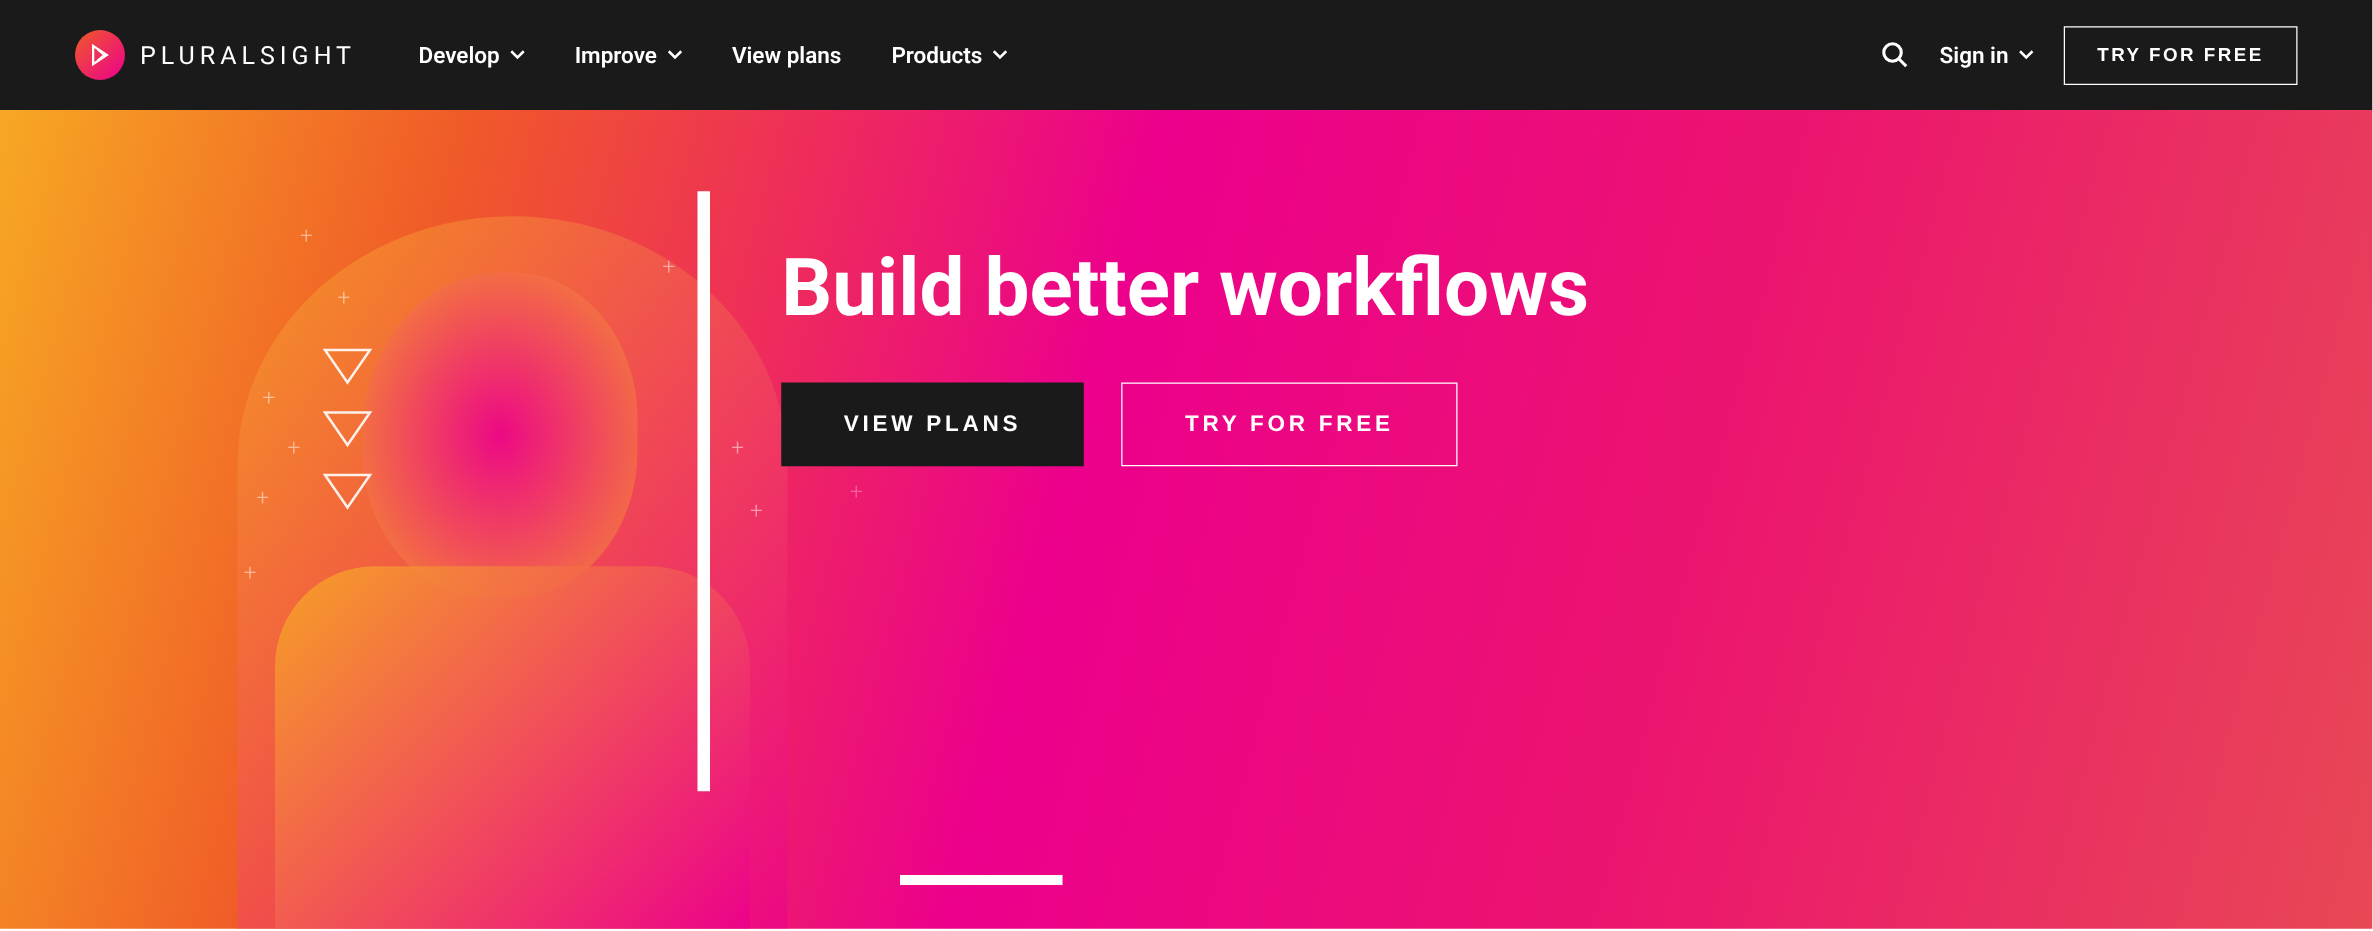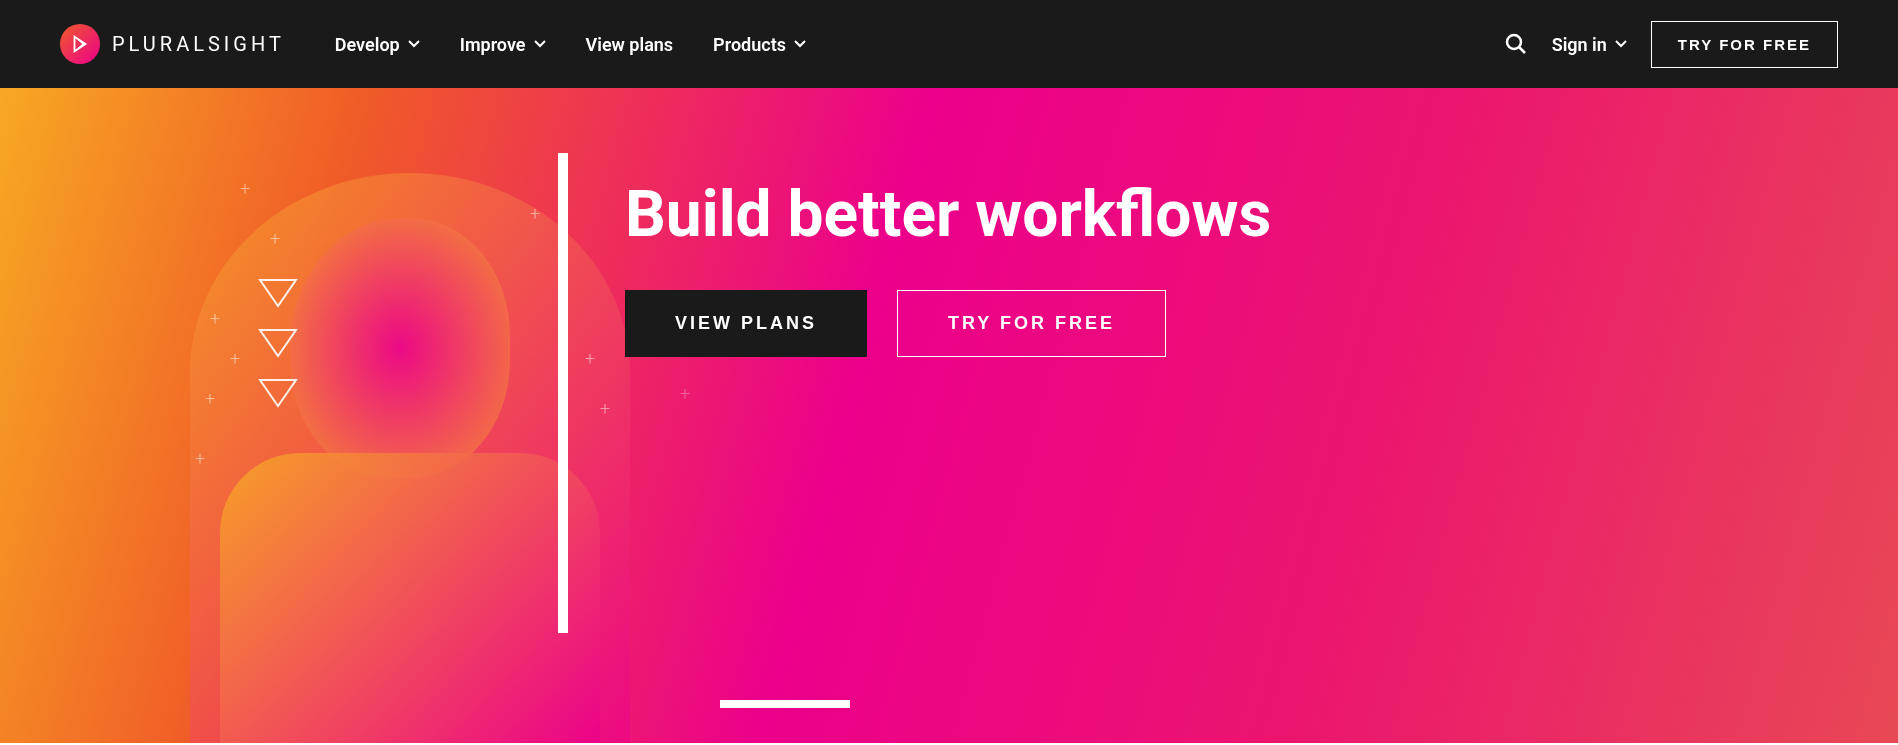--- a/index.html
+++ b/index.html
@@ -140,21 +140,21 @@
       font-weight: 300;
     }
     .tri-outline {
       position: absolute;
       width: 40px;
       height: 30px;
     }
     .hero-content {
       position: absolute;
       left: 625px;
-      top: 92px;
+      top: 108px;
       max-width: 800px;
       color: #fff;
     }
     .hero-title {
       font-size: 64px;
       font-weight: 700;
       margin-bottom: 40px;
       line-height: 1.1;
     }
     .hero-desc {

